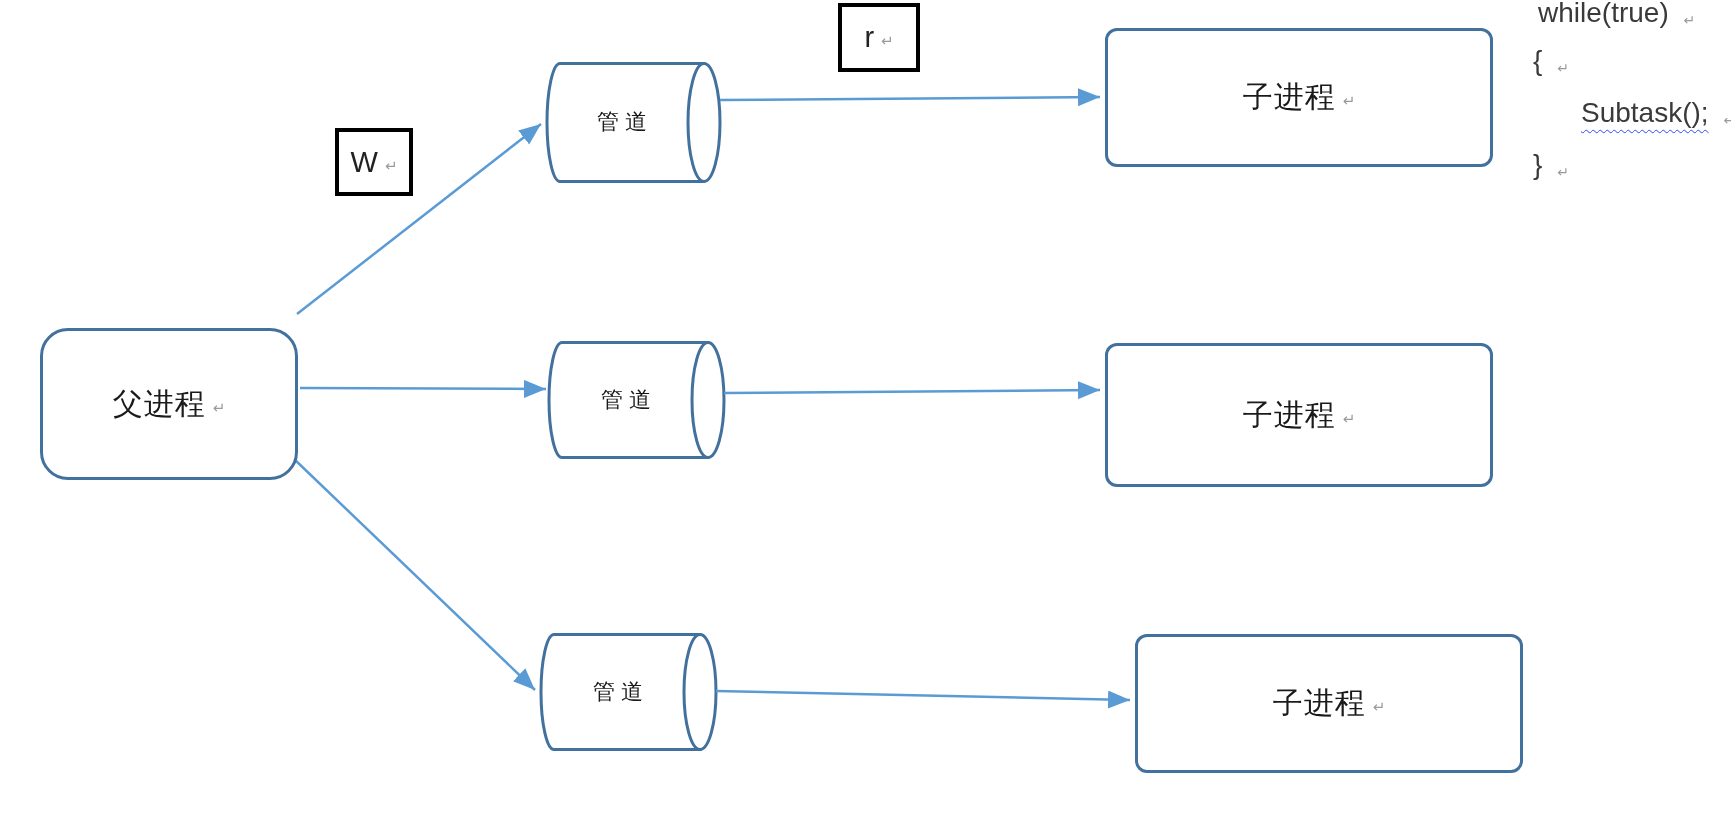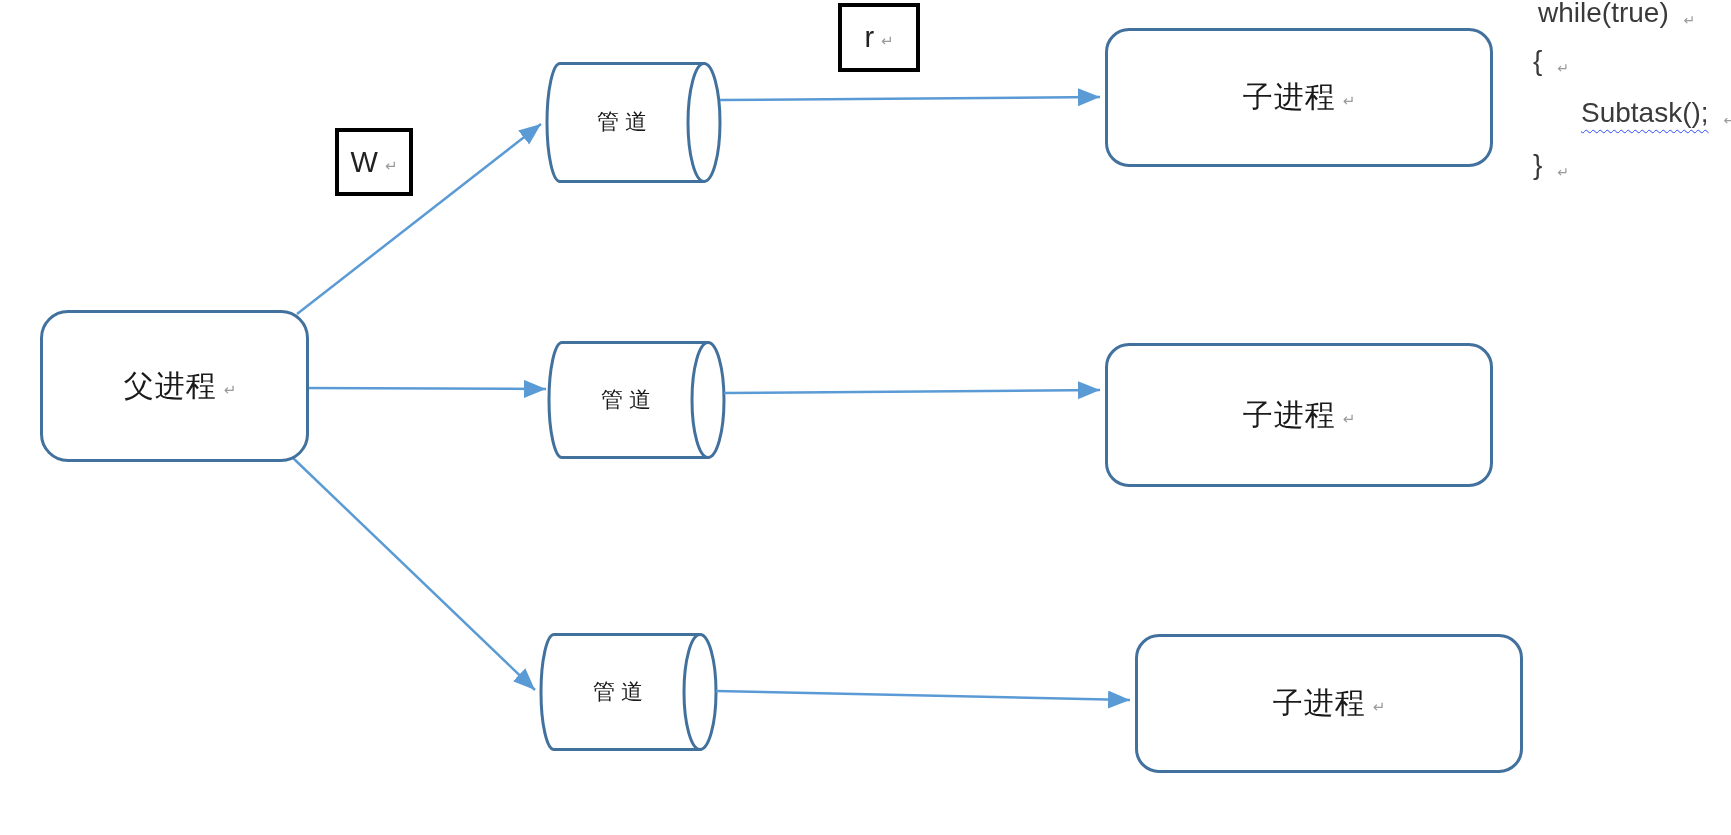--- a/index.html
+++ b/index.html
@@ -6,21 +6,21 @@
   .stage{
     position:relative;width:1731px;height:835px;overflow:hidden;background:#ffffff;
     font-family:"Liberation Sans","DejaVu Sans",sans-serif;
   }
   .stage svg{position:absolute;left:0;top:0;}
   .shape-box{
     position:absolute;border:3px solid var(--shape-border);background:#ffffff;
     display:flex;align-items:center;justify-content:center;
   }
   .round-lg{border-radius:28px;}
-  .round-md{border-radius:24px;}
+  .round-md{border-radius:12px;}
   .node-label{
     font-size:30px;color:var(--label-text);letter-spacing:1px;white-space:nowrap;
   }
   .pipe-label-wrap{
     position:absolute;display:flex;align-items:center;justify-content:center;
   }
   .pipe-label{font-size:22px;color:var(--label-text);white-space:nowrap;}
   .edge-label-box{
     position:absolute;border:4px solid var(--label-box-border);background:#ffffff;
     display:flex;align-items:center;justify-content:center;
@@ -71,21 +71,21 @@
     </g>
 
     <line x1="297" y1="314" x2="541" y2="124" stroke="#5b9bd5" stroke-width="2.5" marker-end="url(#arrowhead)"></line>
     <line x1="300" y1="388" x2="546" y2="389" stroke="#5b9bd5" stroke-width="2.5" marker-end="url(#arrowhead)"></line>
     <line x1="293" y1="458" x2="535" y2="690" stroke="#5b9bd5" stroke-width="2.5" marker-end="url(#arrowhead)"></line>
     <line x1="720" y1="100" x2="1100" y2="97" stroke="#5b9bd5" stroke-width="2.5" marker-end="url(#arrowhead)"></line>
     <line x1="724" y1="393" x2="1100" y2="390" stroke="#5b9bd5" stroke-width="2.5" marker-end="url(#arrowhead)"></line>
     <line x1="716" y1="691" x2="1130" y2="700" stroke="#5b9bd5" stroke-width="2.5" marker-end="url(#arrowhead)"></line>
   </svg>
 
-  <div class="shape-box round-lg" style="left:40px;top:310px;width:252px;height:146px;padding-left:11px;">
+  <div class="shape-box round-lg" style="left:40px;top:328px;width:252px;height:146px;">
     <span class="node-label">父进程</span>
     <span class="pilcrow">↵</span>
   </div>
 
   <div class="pipe-label-wrap" style="left:552px;top:63px;width:140px;height:118px;">
     <span class="pipe-label">管 道</span>
   </div>
   <div class="pipe-label-wrap" style="left:554px;top:342px;width:144px;height:115px;">
     <span class="pipe-label">管 道</span>
   </div>

